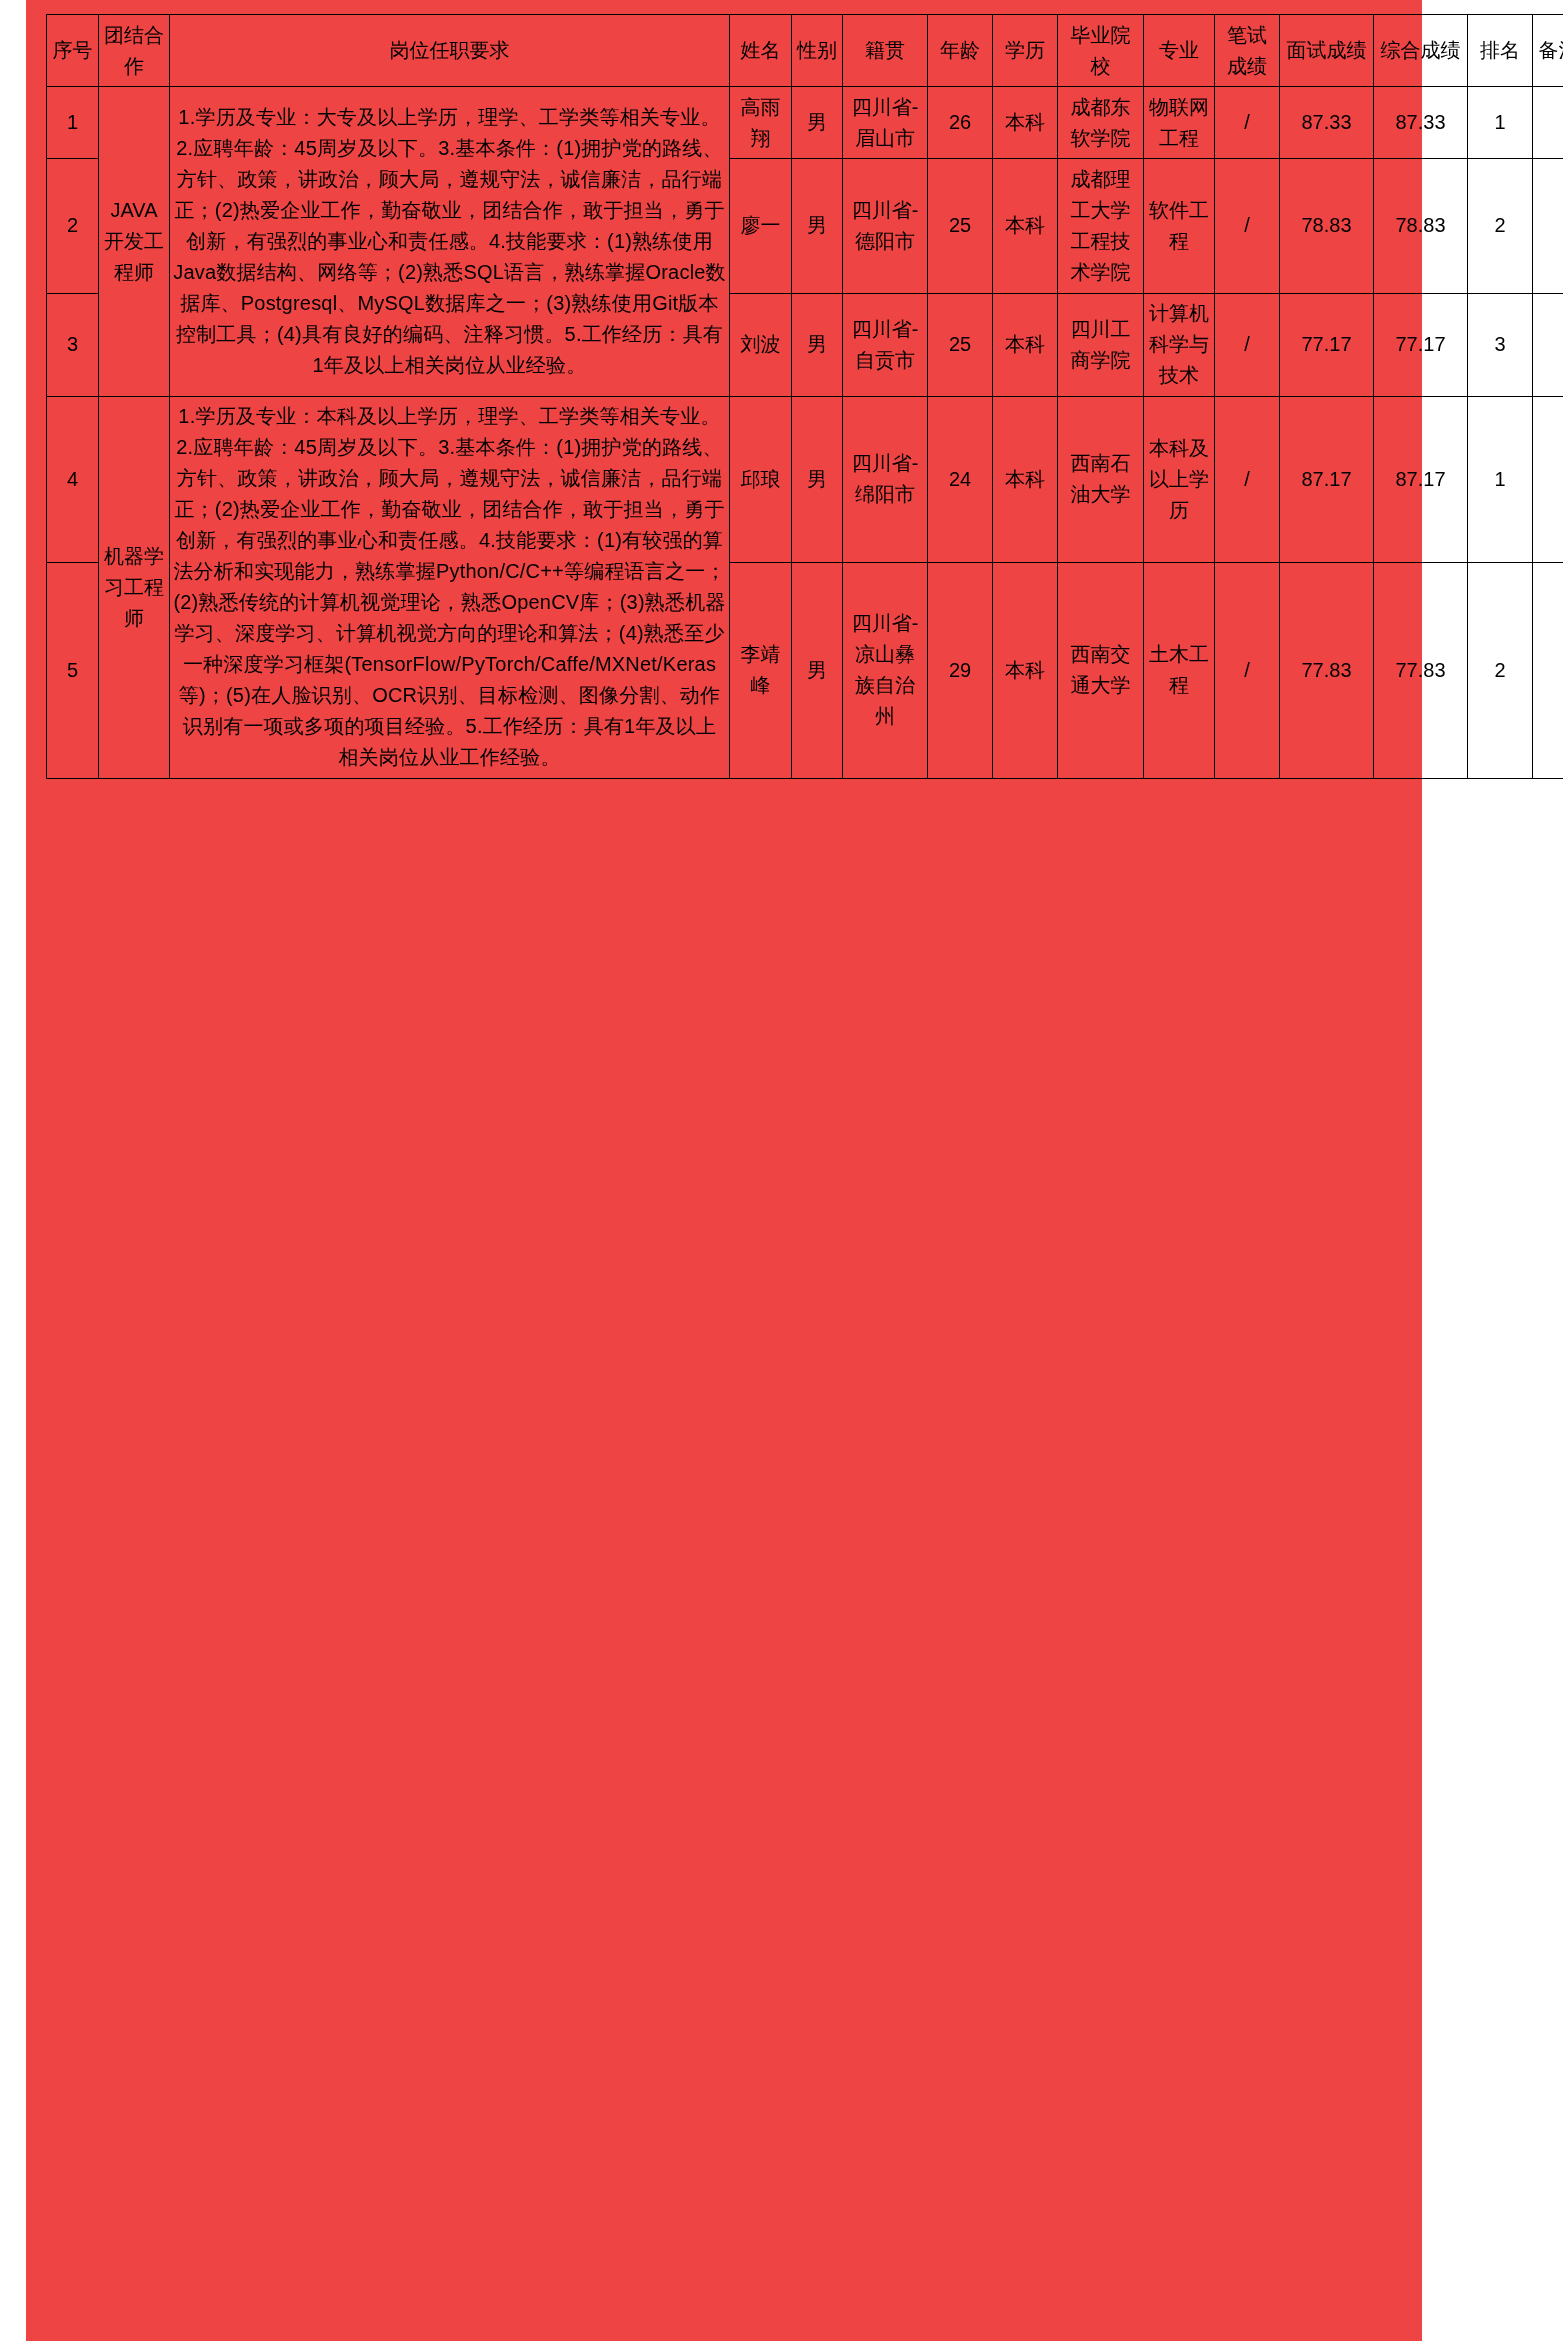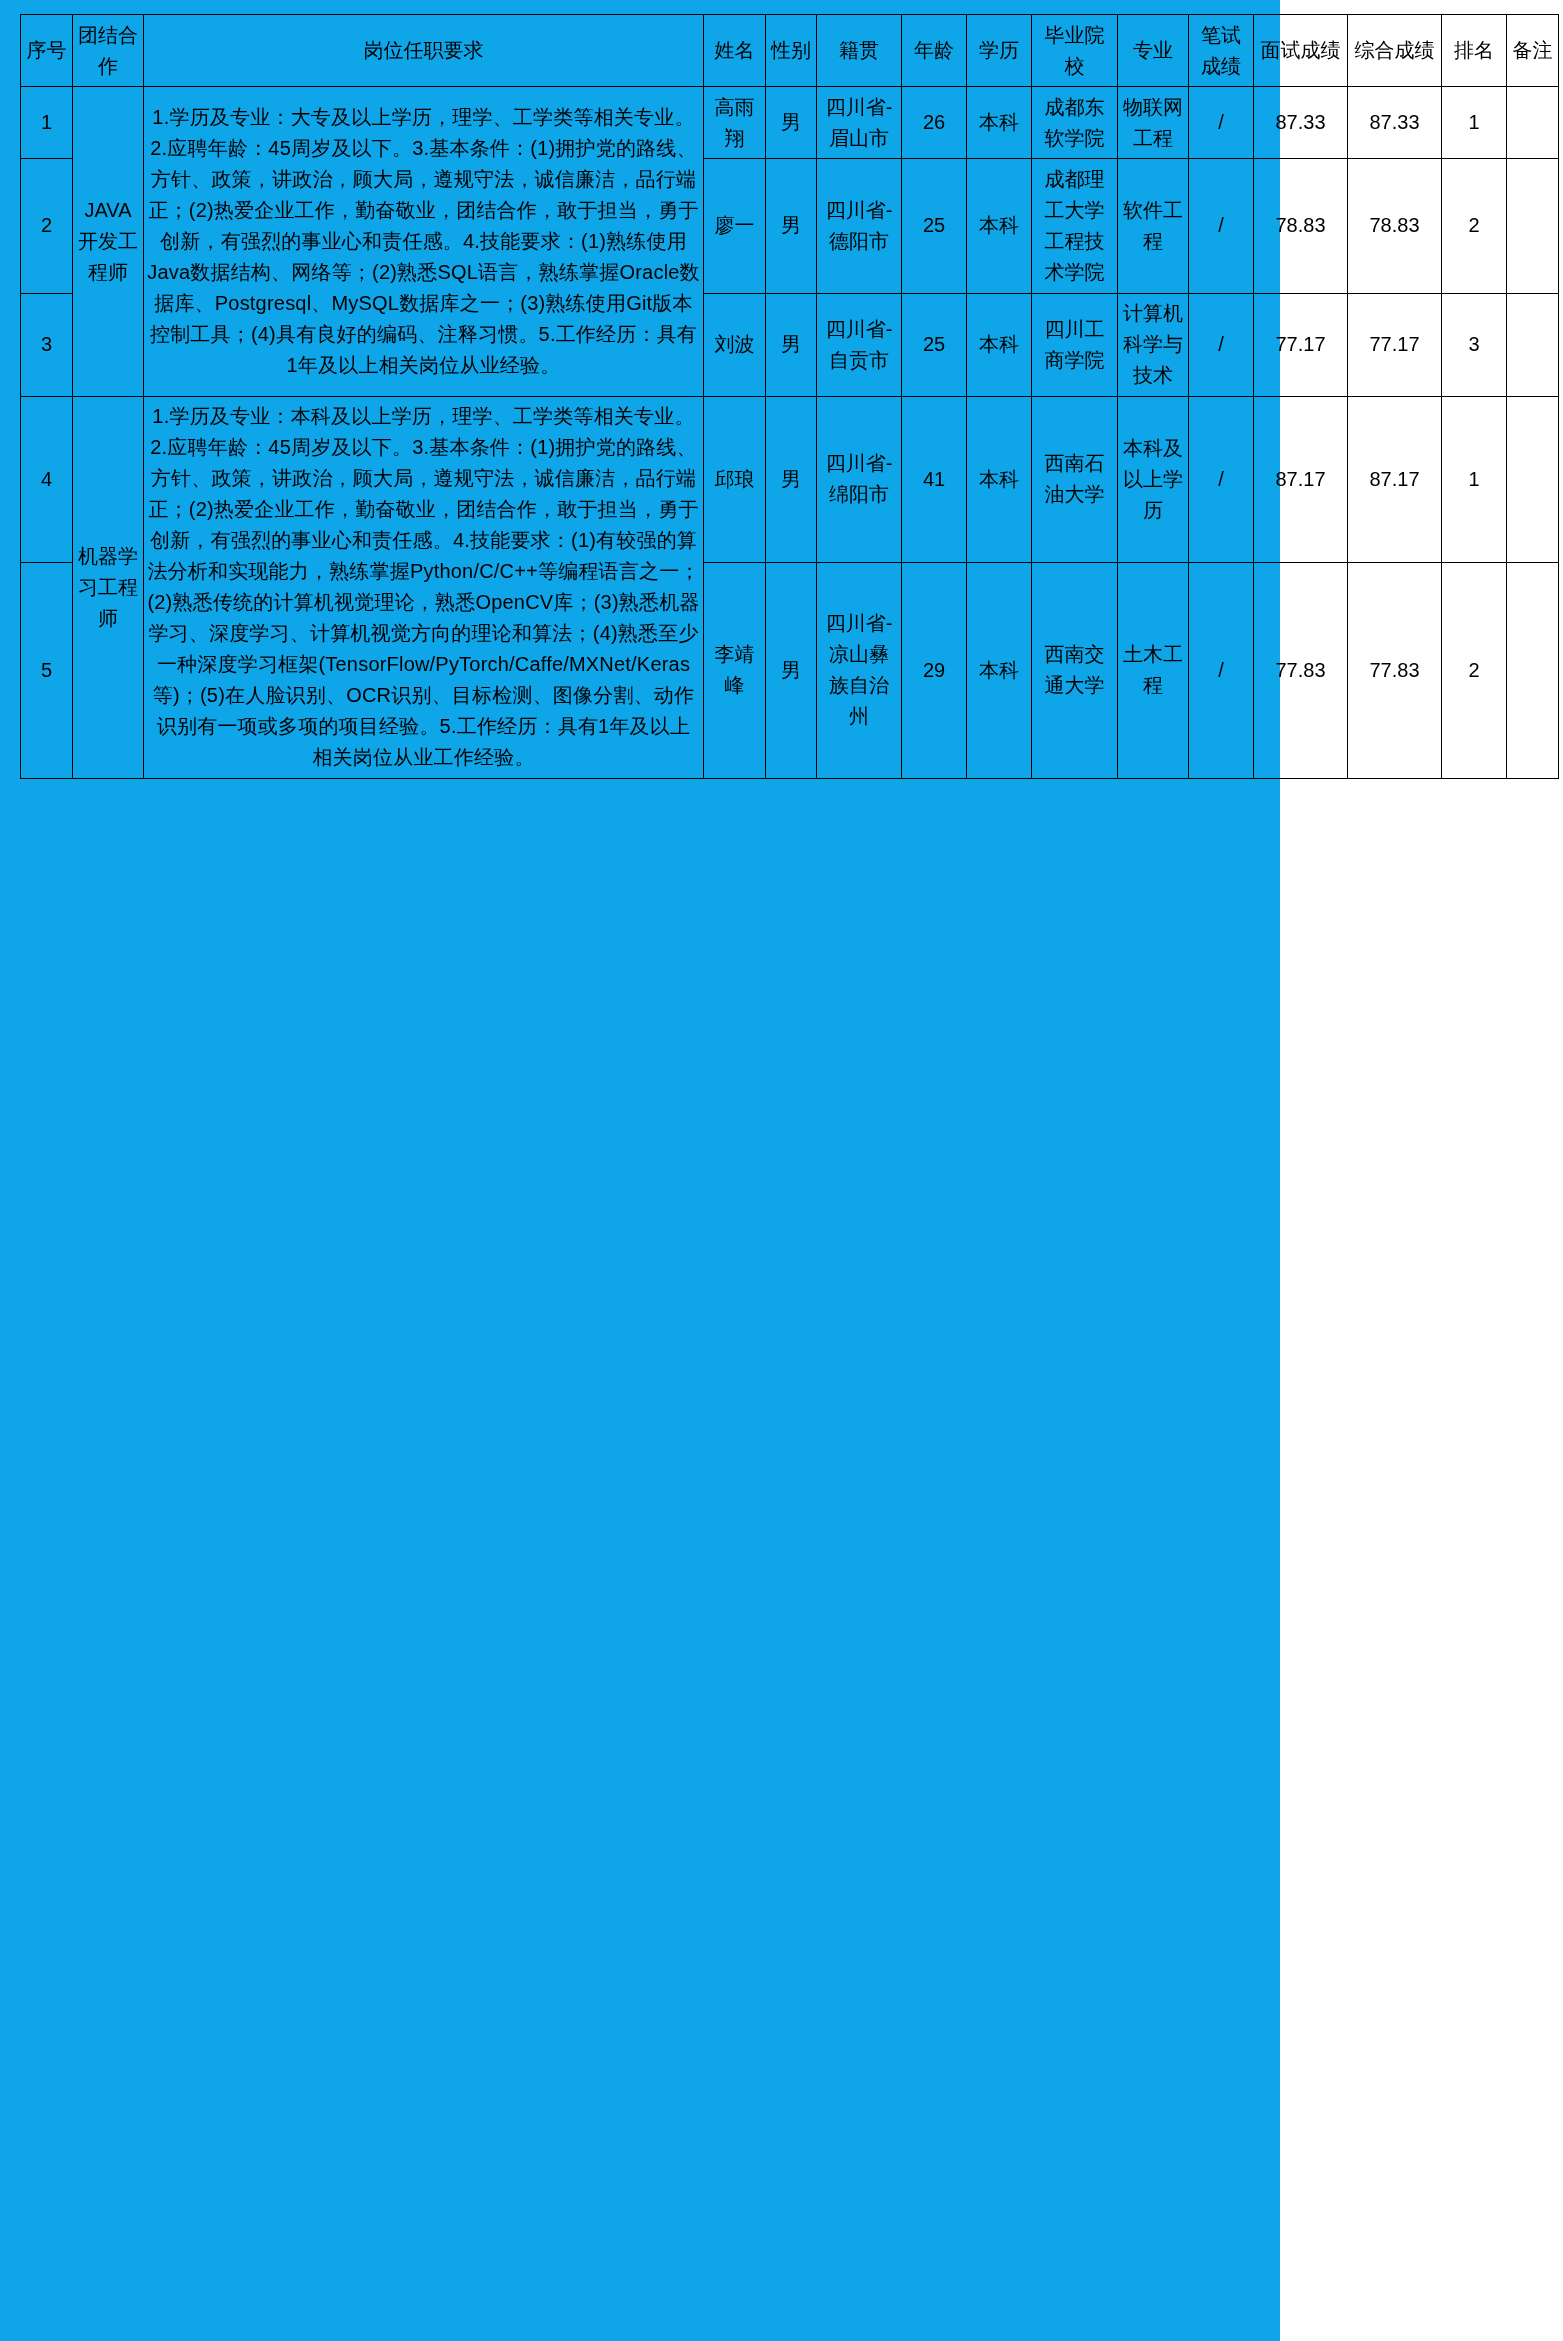--- a/index.html
+++ b/index.html
@@ -5,25 +5,26 @@
   html, body {
     margin: 0;
     padding: 0;
     background: #ffffff;
   }
   body {
     font-family: "Liberation Sans", "DejaVu Sans", sans-serif;
     color: #000000;
   }
   .page {
-    width: 1280px;
+    width: 1396px;
     min-height: 2342px;
     box-sizing: border-box;
     padding: 14px 20px 15.4px 20px;
-    background: #0ea5e9;
+    background: #ef4444;
+    margin-left: 26px;
   }
   table.reg {
     border-collapse: collapse;
     table-layout: fixed;
     width: 1524px;
     margin: 0 auto;
   }
   table.reg td, table.reg th {
     border: 1.5px solid #000000;
     padding: 4.6px 3.1px;
@@ -179,21 +180,21 @@
         <td></td>
       </tr>
 
       <tr>
         <td class="seq">4</td>
         <td class="post" rowspan="2">机器学习工程师</td>
         <td class="req" rowspan="2">1.学历及专业：本科及以上学历，理学、工学类等相关专业。2.应聘年龄：45周岁及以下。3.基本条件：(1)拥护党的路线、方针、政策，讲政治，顾大局，遵规守法，诚信廉洁，品行端正；(2)热爱企业工作，勤奋敬业，团结合作，敢于担当，勇于创新，有强烈的事业心和责任感。4.技能要求：(1)有较强的算法分析和实现能力，熟练掌握Python/C/C++等编程语言之一；(2)熟悉传统的计算机视觉理论，熟悉OpenCV库；(3)熟悉机器学习、深度学习、计算机视觉方向的理论和算法；(4)熟悉至少一种深度学习框架(TensorFlow/PyTorch/Caffe/MXNet/Keras等)；(5)在人脸识别、OCR识别、目标检测、图像分割、动作识别有一项或多项的项目经验。5.工作经历：具有1年及以上相关岗位从业工作经验。</td>
         <td class="name">邱琅</td>
         <td>男</td>
         <td class="home">四川省-绵阳市</td>
-        <td class="num">41</td>
+        <td class="num">24</td>
         <td class="edu">本科</td>
         <td class="sch">西南石油大学</td>
         <td class="major">本科及以上学历</td>
         <td>/</td>
         <td class="score">87.17</td>
         <td class="score">87.17</td>
         <td class="num">1</td>
         <td></td>
       </tr>
 

